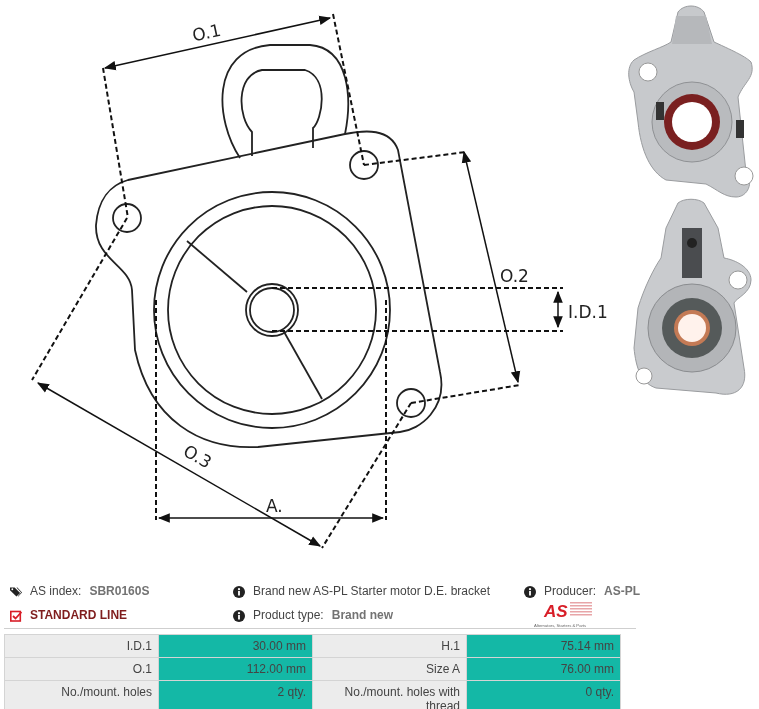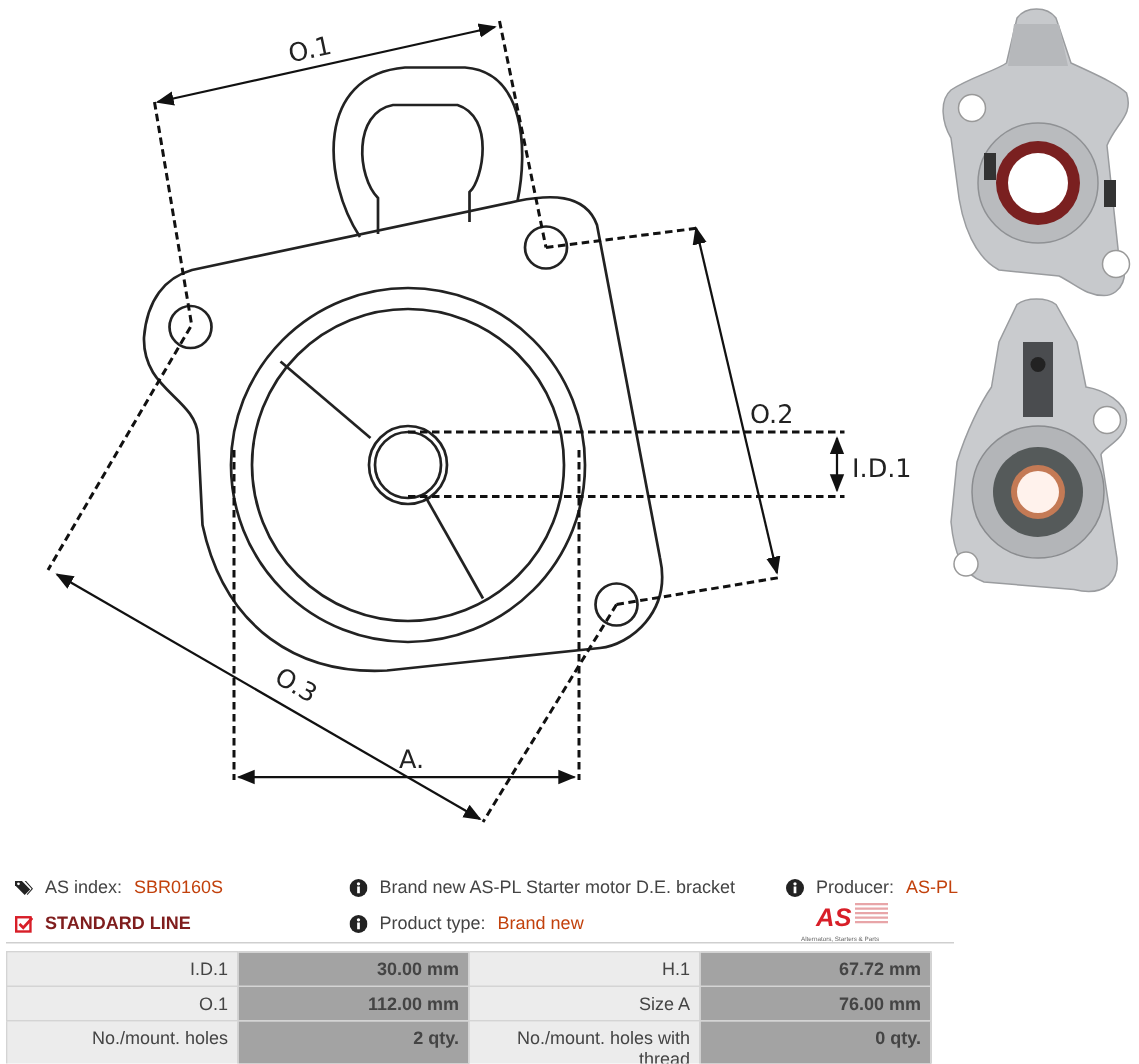--- a/index.html
+++ b/index.html
@@ -10,30 +10,30 @@
     .diagram svg { width: 620px; height: 570px; display: block; }
     .dim-label { font-family: "DejaVu Sans", sans-serif; font-size: 17px; fill: #222; }
 
     .photo { position: absolute; left: 626px; width: 130px; }
     .photo-top { top: 2px; height: 196px; }
     .photo-bottom { top: 198px; height: 205px; }
     .photo svg { width: 100%; height: 100%; display: block; }
 
     .info { position: absolute; left: 0; top: 580px; width: 640px; height: 50px; font-size: 12px; color: #444; }
     .info-item { position: absolute; display: flex; align-items: flex-end; gap: 8px; white-space: nowrap; }
-    .info-item b { color: #c2410c; font-weight: normal; }
+    .info-item b { color: #737373; font-weight: bold; }
     .ico { display: inline-flex; width: 12px; height: 12px; align-items: center; justify-content: center; }
     .standard { color: #7f1d1d; font-weight: bold; }
 
     .divider { position: absolute; left: 4px; top: 628px; width: 632px; height: 1px; background: #cfcfcf; }
 
     .spec-table { position: absolute; left: 4px; top: 634px; border-collapse: collapse; font-size: 12px; color: #444; }
     .spec-table td { border: 1px solid #d4d4d4; padding: 4px 6px; text-align: right; vertical-align: top; height: 23px; line-height: 14px; }
     .spec-table td.lbl { background: #ececec; }
-    .spec-table td.val { background: #a3a3a3; font-weight: bold; }
+    .spec-table td.val { background: #14b8a6; }
 
     .logo { position: absolute; left: 534px; top: 600px; width: 60px; height: 30px; }
   </style>
 </head>
 <body>
 
 <div class="diagram">
   <svg viewBox="0 0 620 570">
     <defs>
       <marker id="arr" viewBox="0 0 10 10" refX="9" refY="5" markerWidth="8" markerHeight="8" orient="auto-start-reverse">
@@ -183,21 +183,21 @@
 </div>
 
 <div class="divider"></div>
 
 <table class="spec-table">
   <tbody>
       <tr>
     <td class="lbl" style="width:154px">I.D.1</td>
     <td class="val" style="width:154px">30.00 mm</td>
     <td class="lbl" style="width:154px">H.1</td>
-    <td class="val" style="width:154px">67.72 mm</td>
+    <td class="val" style="width:154px">75.14 mm</td>
   </tr>
   <tr>
     <td class="lbl">O.1</td>
     <td class="val">112.00  mm</td>
     <td class="lbl">Size A</td>
     <td class="val">76.00  mm</td>
   </tr>
   <tr>
     <td class="lbl">No./mount. holes</td>
     <td class="val">2 qty.</td>

